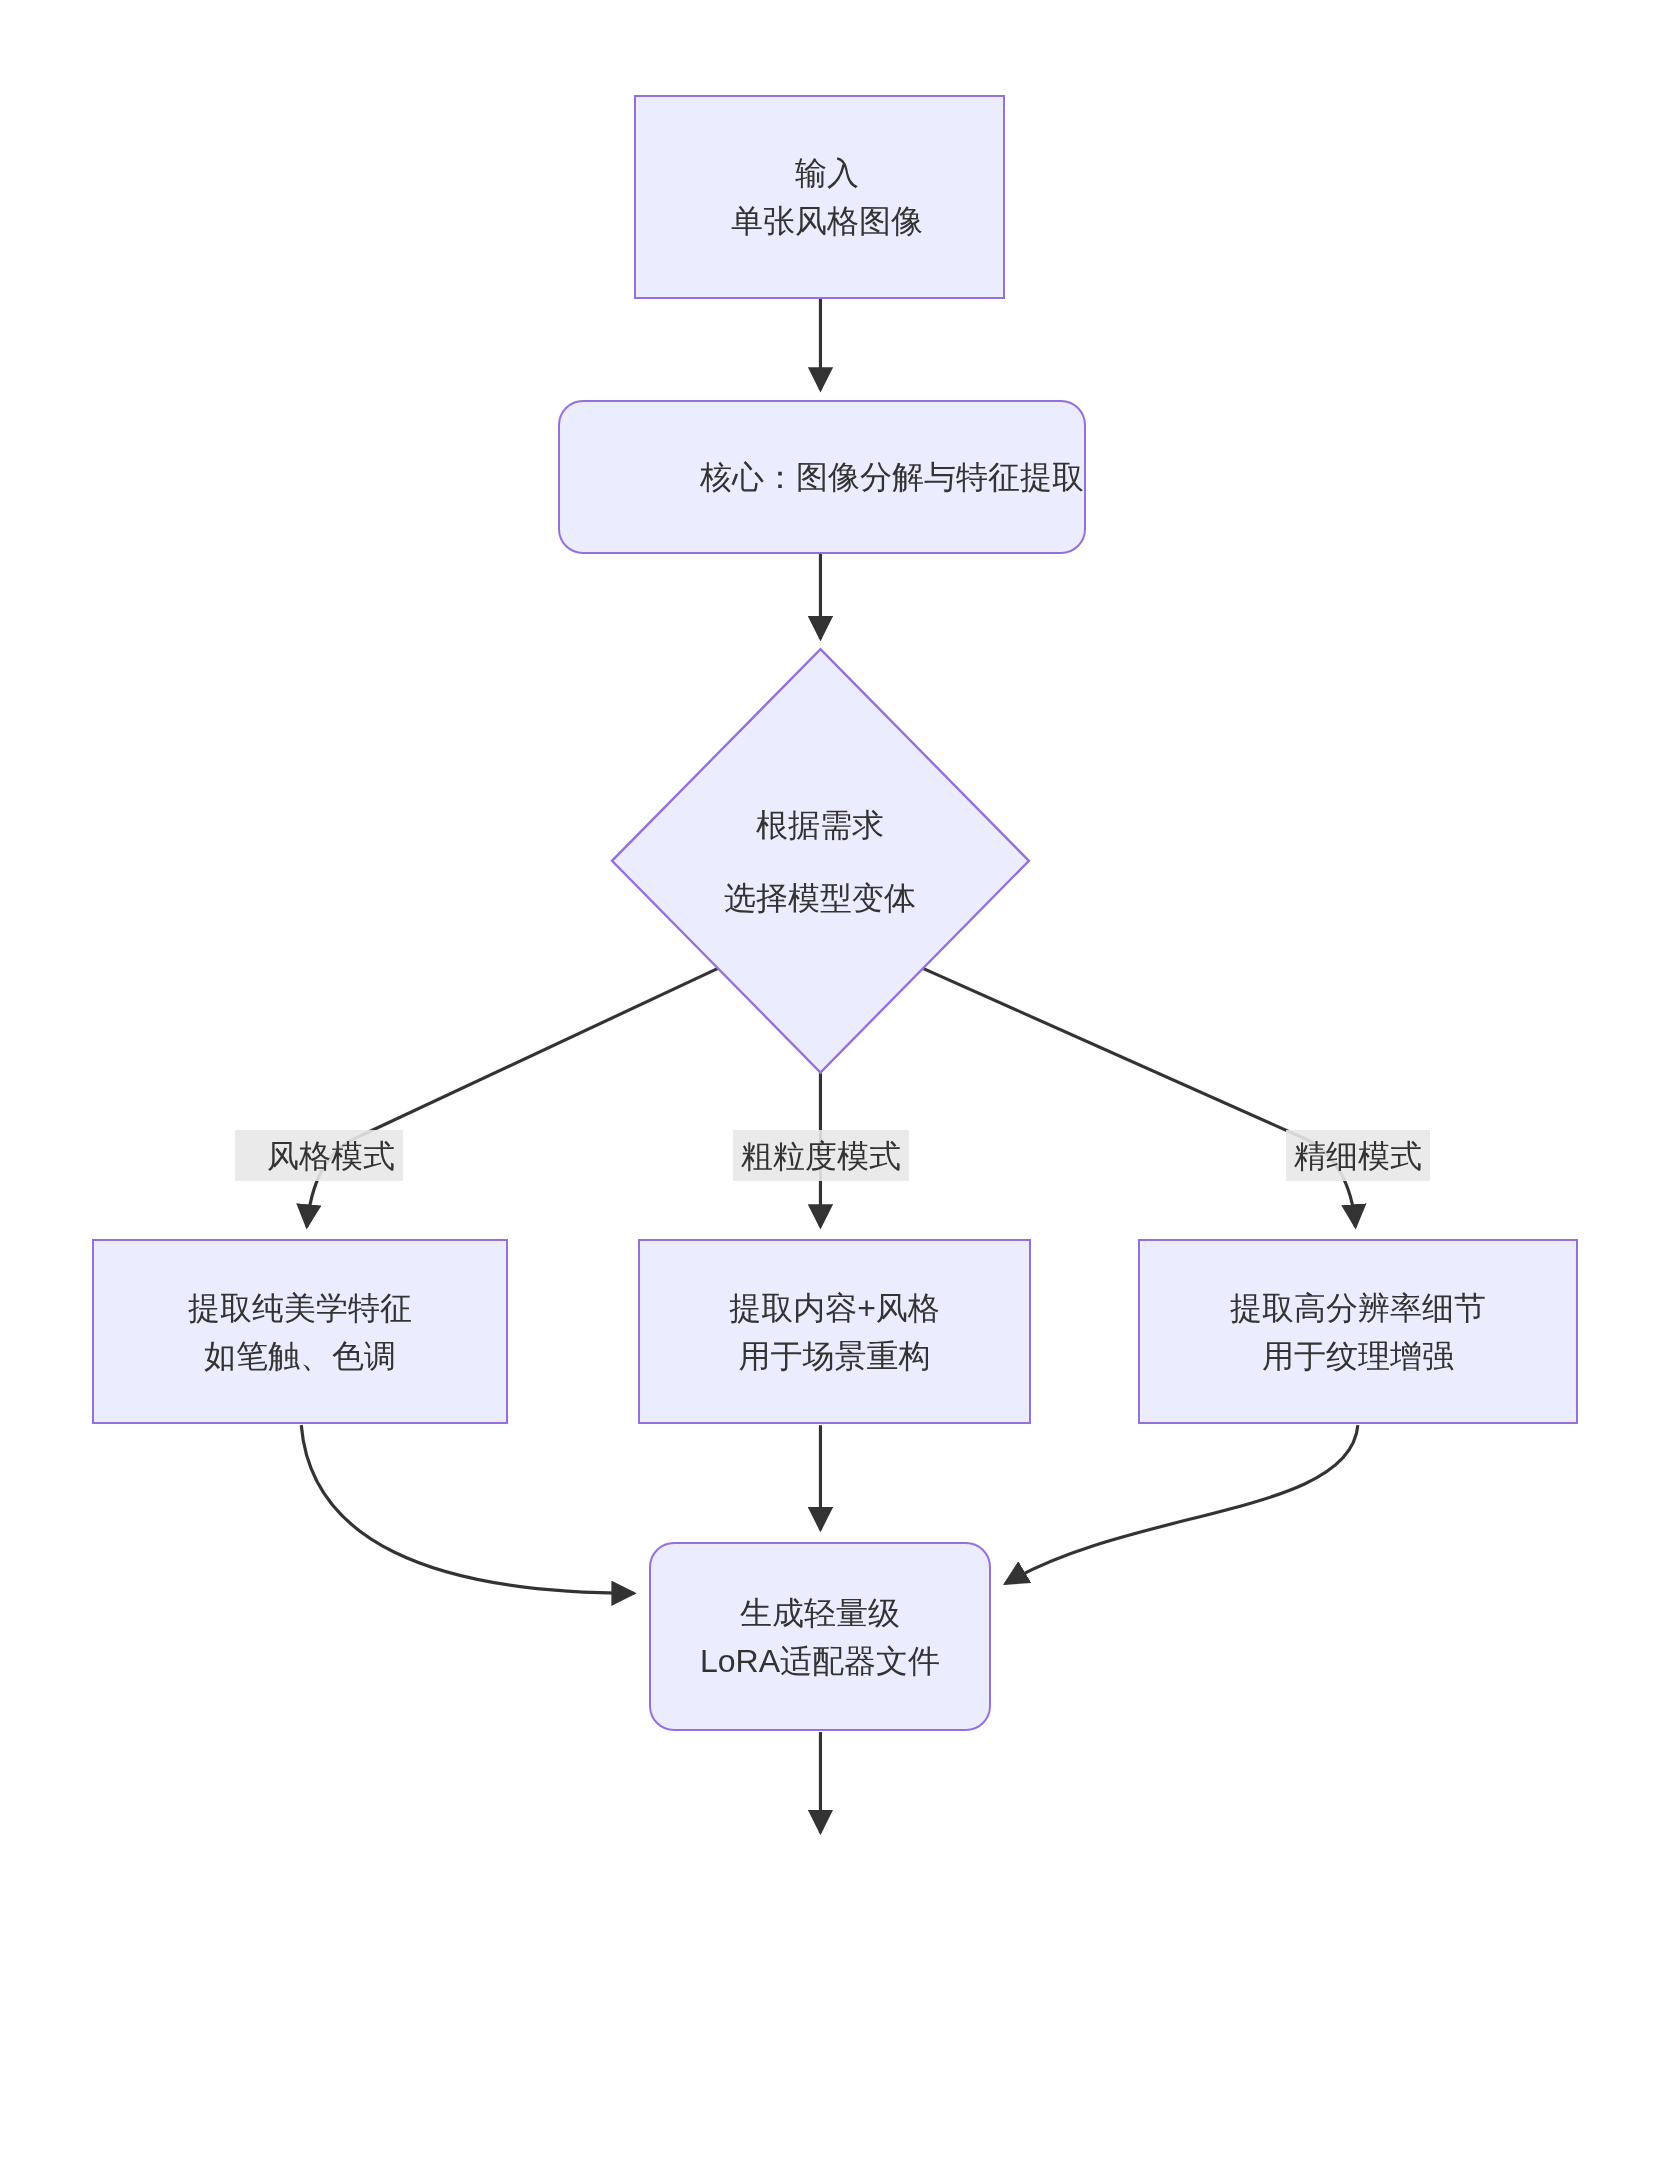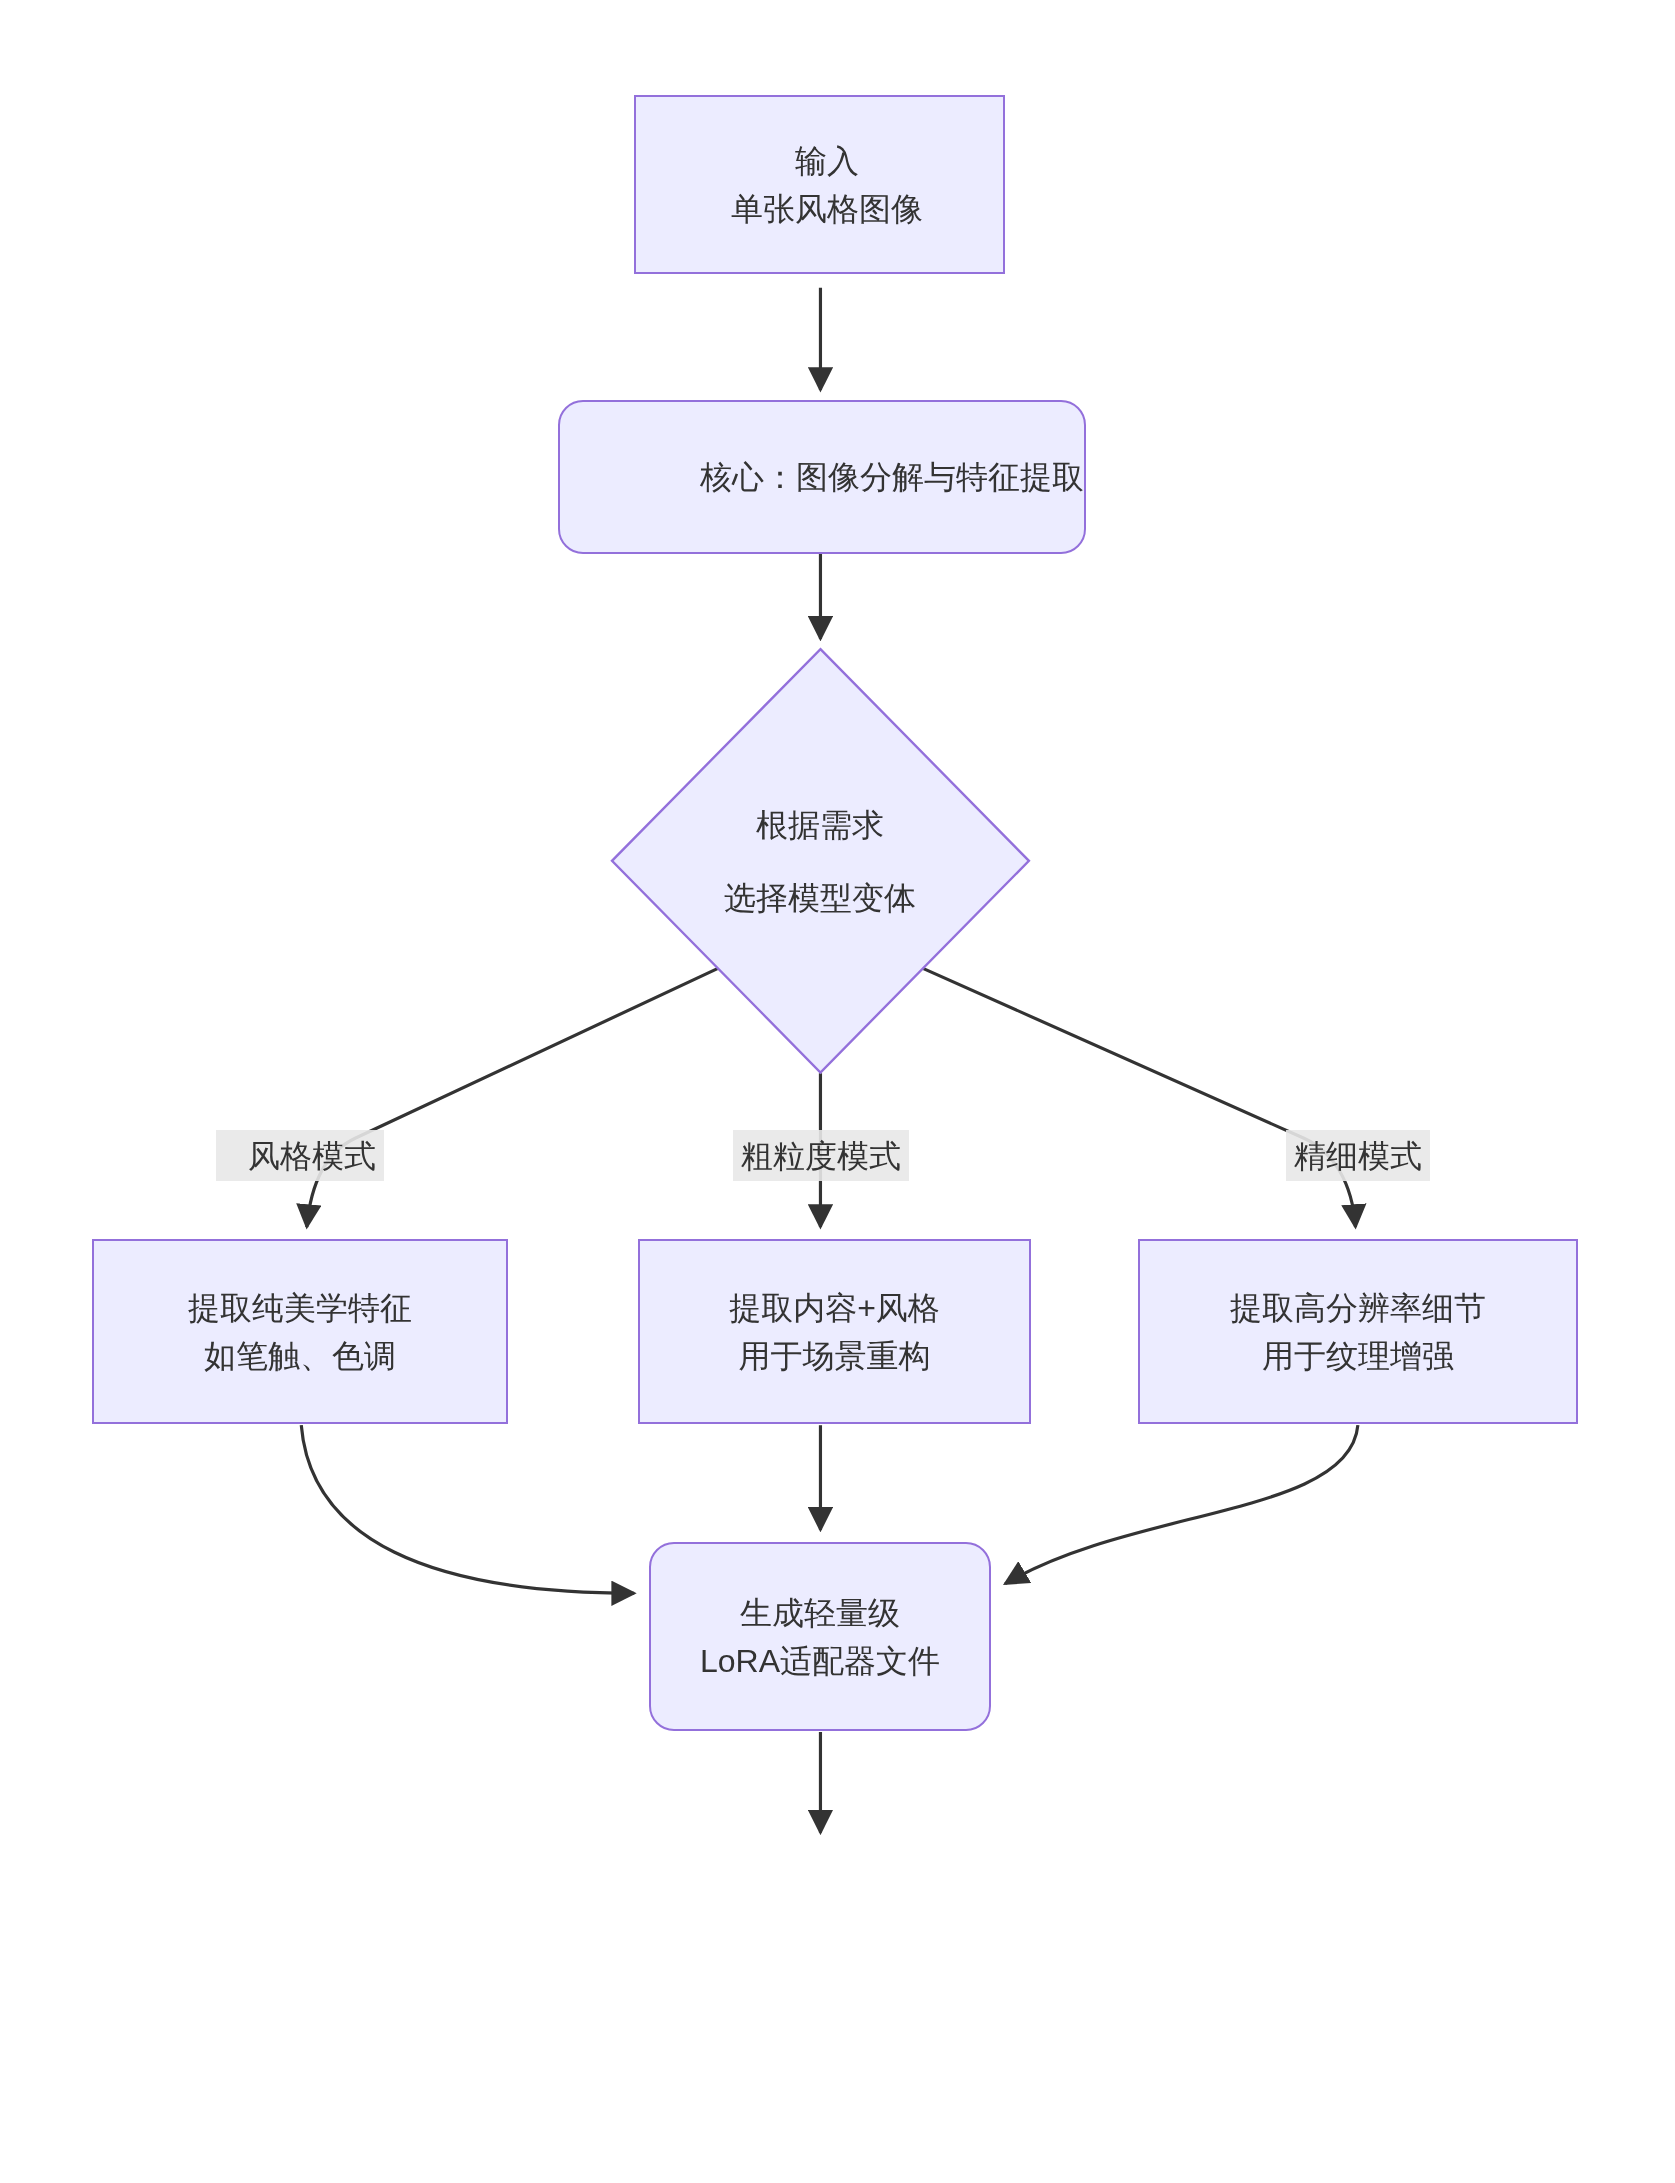--- a/index.html
+++ b/index.html
@@ -72,29 +72,29 @@
     position: absolute;
     transform: translateX(-50%);
     background: var(--label-bg, rgba(232,232,232,0.9));
     color: var(--text, #333333);
     font-size: 32px;
     line-height: 32px;
     padding: 9.5px 8px;
     white-space: nowrap;
   }
   
-  #node-input   { left: 634px;  top: 95px;  width: 371px; height: 179px; padding-left: 15px; }
+  #node-input   { left: 634px;  top: 95px;  width: 371px; height: 204px; padding-left: 15px; }
   #node-core    { left: 558px;  top: 400px;  width: 528px; height: 154px; align-items: flex-end; }
   #decision-txt { left: 614px;  top: 782px;  width: 412px; height: 159px; gap: 24px; }
   #node-style   { left: 92px;  top: 1239px; width: 416px; height: 185px; }
   #node-coarse  { left: 625px;  top: 1239px; width: 393px; height: 185px; margin-left: 13px; }
   #node-fine    { left: 1138px; top: 1239px; width: 440px; height: 185px; }
   #node-lora    { left: 649px;  top: 1542px; width: 342px; height: 189px; }
   #node-output  { left: 510px;  top: 1846px; width: 624px; height: 279px; }
-  #label-style  { left: 300px;  top: 1130px; padding-left: 32px; }
+  #label-style  { left: 319px;  top: 1130px; padding-left: 32px; }
   #label-coarse { left: 821px; top: 1130px; }
   #label-fine   { left: 1358px; top: 1130px; }
 </style>
 </head>
 <body>
 
 <div id="canvas">
 
   <svg id="edges" width="1675" height="2183" viewBox="0 0 2113 2754" xmlns="http://www.w3.org/2000/svg">
     <defs>

